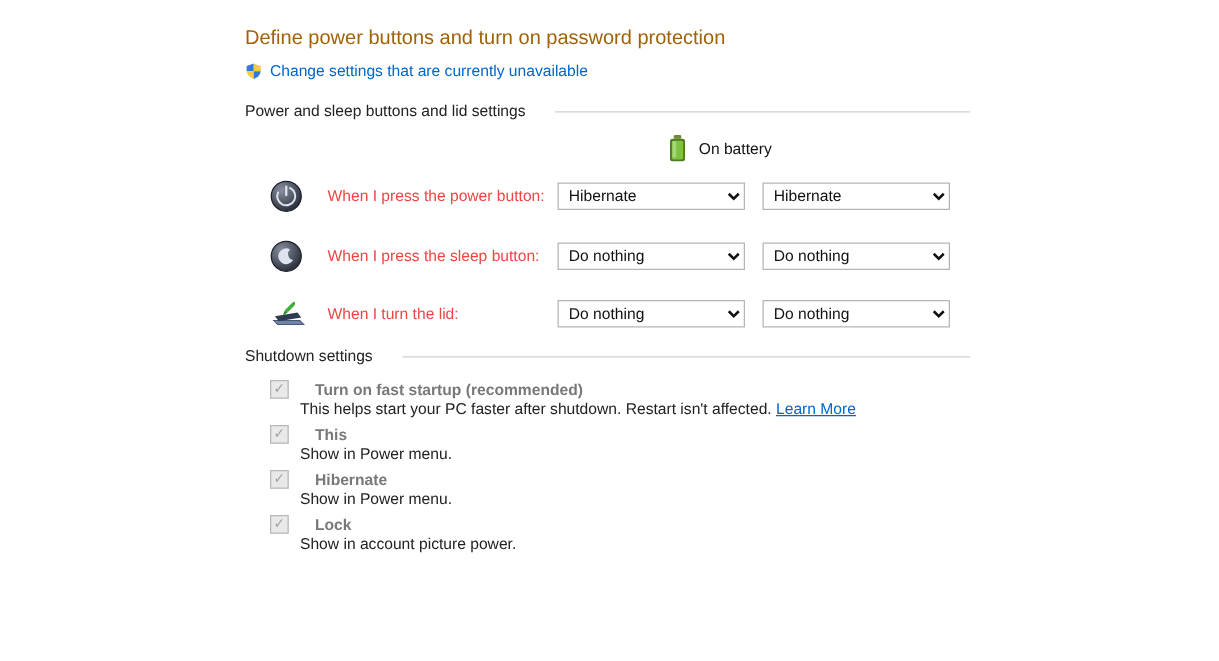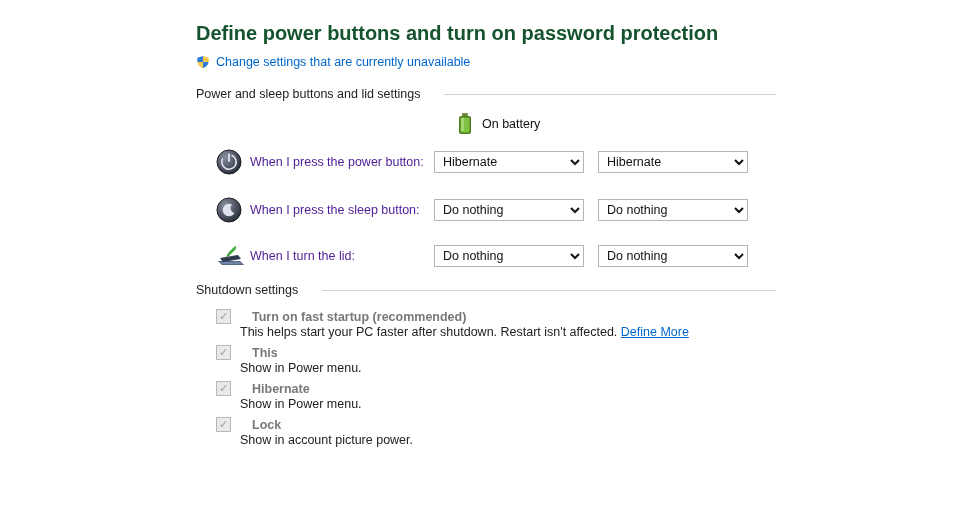--- a/index.html
+++ b/index.html
@@ -9,23 +9,23 @@
     font-family: "Segoe UI", Tahoma, sans-serif;
     font-size: 12.5px;
     color: #1b1b1b;
     width: 975px;
   }
   .page {
     padding: 22px 0 40px 196px;
     width: 580px;
   }
   h1 {
-    font-size: 20px;
-    font-weight: 700;
-    color: #14532d;
+    font-size: 16px;
+    font-weight: 400;
+    color: #a16207;
     margin: 0 0 10px 0;
   }
   .desc {
     font-size: 12.5px;
     line-height: 1.35;
     color: #222;
     margin: 0 0 10px 0;
   }
   .admin-link {
     display: flex;
@@ -58,20 +58,21 @@
     height: 1px;
     background: #d0d0d0;
   }
 
   
   .cols {
     display: flex;
     align-items: center;
     margin: 12px 0 14px 0;
     padding-left: 262px;
+    flex-direction: column;
   }
   .col {
     display: flex;
     align-items: center;
     gap: 10px;
     font-size: 12.5px;
     color: #111;
   }
   .col.battery { width: 164px; }
   .col.plugged { width: 150px; }
@@ -88,21 +89,22 @@
   }
   .row .iconcell {
     width: 34px;
     display: flex;
     align-items: center;
     justify-content: flex-start;
   }
   .row .labelcell {
     width: 184px;
     font-size: 12.5px;
-    color: #4c1d95;
+    color: #ef4444;
+    margin-left: 12px;
   }
   .row select {
     width: 150px;
     height: 22px;
     font-family: inherit;
     font-size: 12.5px;
     padding: 1px 4px;
     border: 1px solid #b5b5b5;
     background: #fff;
     color: #111;
@@ -248,21 +250,21 @@
     <span class="rule"></span>
   </div>
 
   <div class="shutdown-block">
 
     <div class="chk-line">
       <span class="chk"></span>
       <span class="chk-label">Turn on fast startup (recommended)</span>
     </div>
     <div class="chk-sub">
-      <span>This helps start your PC faster after shutdown. Restart isn't affected. </span><a href="#">Define More</a>
+      <span>This helps start your PC faster after shutdown. Restart isn't affected. </span><a href="#">Learn More</a>
     </div>
 
     <div class="chk-line">
       <span class="chk"></span>
       <span class="chk-label">This</span>
     </div>
     <div class="chk-sub">Show in Power menu.</div>
 
     <div class="chk-line">
       <span class="chk"></span>

